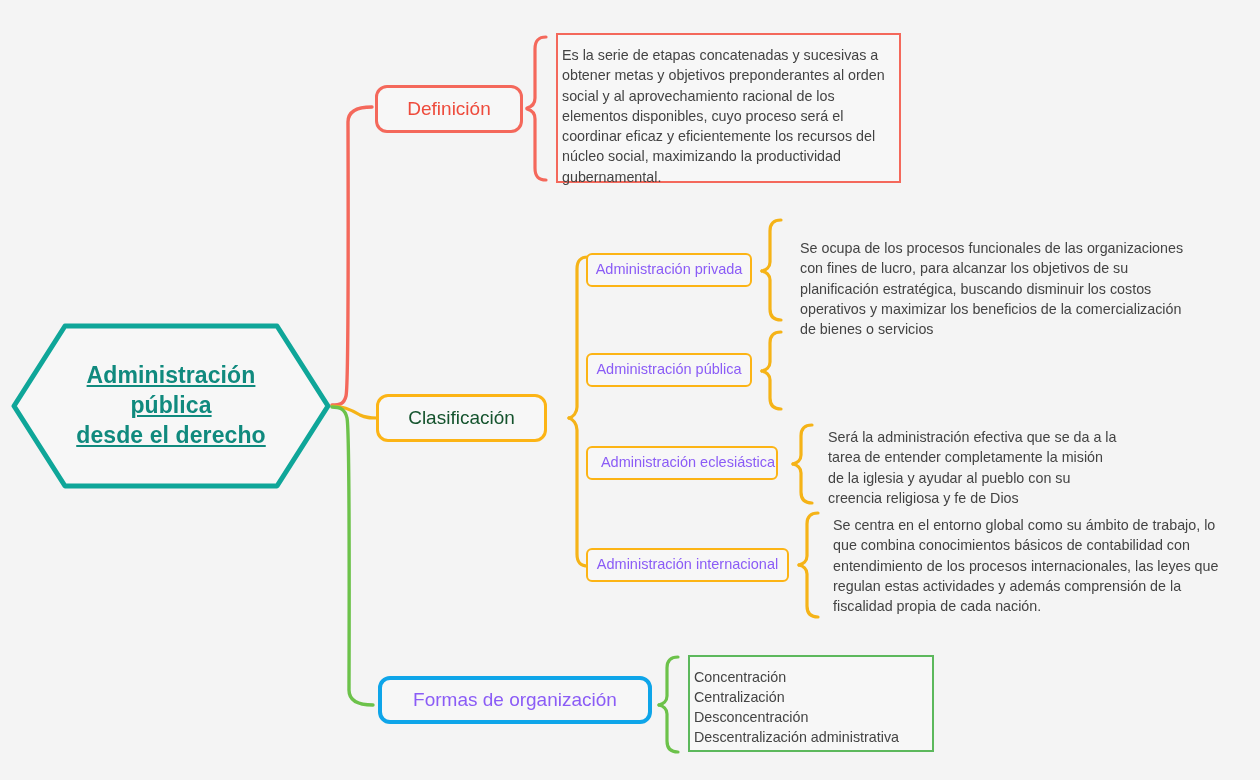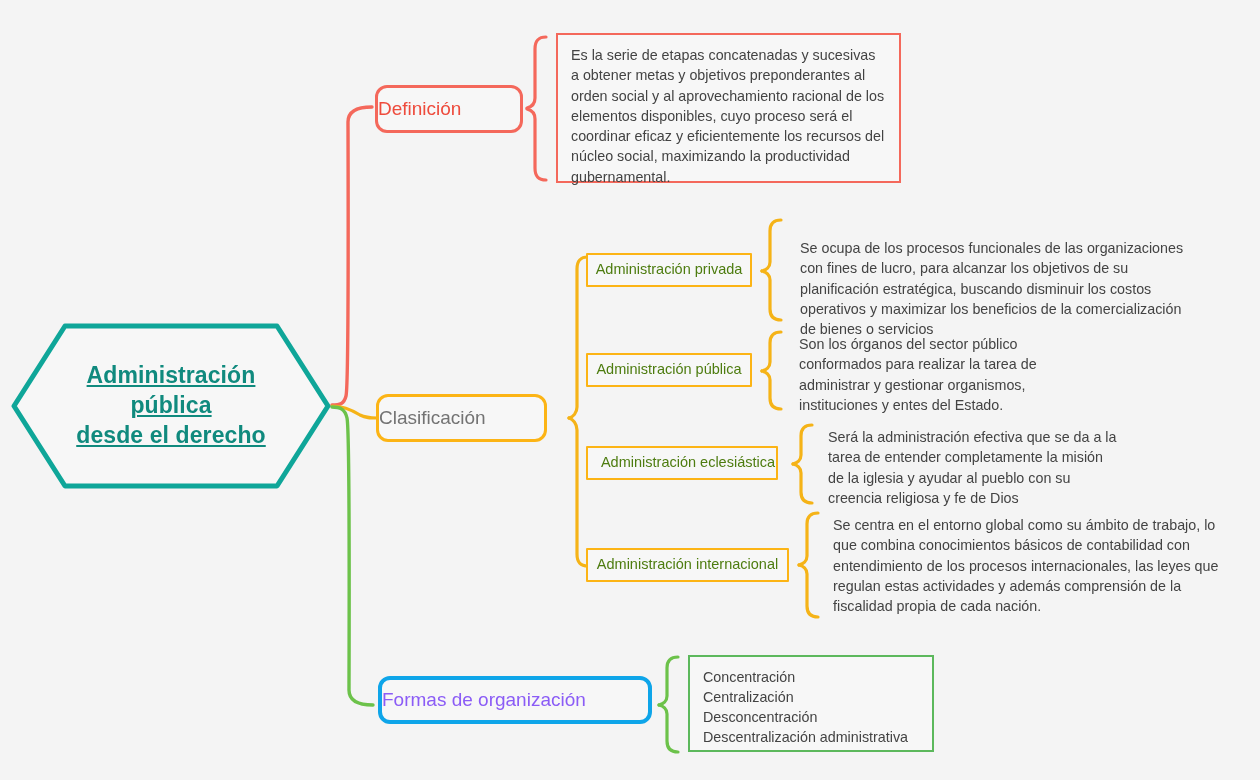--- a/index.html
+++ b/index.html
@@ -57,64 +57,64 @@
   }
 
   
   .branch-node {
     position: absolute;
     box-sizing: border-box;
     background: #f7f7f7;
     border-radius: 12px;
     display: flex;
     align-items: center;
-    justify-content: flex-start;
+    justify-content: center;
     font-size: 19px;
     text-align: center;
     line-height: 1.2;
   }
   .branch-def {
     border: 3px solid #f4685b;
     color: #ee4b3c;
   }
   .branch-clas {
     border: 3px solid #fcb415;
-    color: #737373;
+    color: #14532d;
   }
   .branch-form {
     border: 4px solid #0ea5e9;
     color: #8b5cf6;
   }
 
   
   .sub-node {
     position: absolute;
     box-sizing: border-box;
     background: #f7f7f7;
     border: 2px solid #fcb415;
-    border-radius: 1px;
+    border-radius: 6px;
     display: flex;
     align-items: center;
     justify-content: center;
-    color: #4d7c0f;
+    color: #8b5cf6;
     font-size: 14.5px;
     line-height: 1.2;
   }
 
   
   .desc {
     position: absolute;
     box-sizing: border-box;
     color: #434343;
     font-size: 14.3px;
     line-height: 1.42;
   }
   .desc-boxed {
     background: #f7f7f7;
-    padding: 10px 12px 10px 13px;
+    padding: 10px 12px 10px 4px;
   }
   .desc-def {
     border: 2px solid #f4685b;
   }
   .desc-form {
     border: 2px solid #5cb85c;
     line-height: 1.40;
   }
   .desc-plain {
     background: transparent;
@@ -198,23 +198,20 @@
   <div class="sub-node" style="left:586px; top:253px; width:166px; height:34px;">
     <span>Administración privada</span>
   </div>
   <div class="desc desc-plain" style="left:800px; top:222px; width:400px;margin-top:16px;">
     <p>Se ocupa de los procesos funcionales de las organizaciones con fines de lucro, para alcanzar los objetivos de su planificación estratégica, buscando disminuir los costos operativos y maximizar los beneficios de la comercialización de bienes o servicios</p>
   </div>
 
   <div class="sub-node" style="left:586px; top:353px; width:166px; height:34px;">
     <span>Administración pública</span>
   </div>
-  <div class="desc desc-plain" style="left:799px; top:334px; width:290px;">
-    <p>Son los órganos del sector público conformados para realizar la tarea de administrar y gestionar organismos, instituciones y entes del Estado.</p>
-  </div>
 
   <div class="sub-node" style="left:586px; top:446px; width:192px; height:34px;padding-left:12px;">
     <span>Administración eclesiástica</span>
   </div>
   <div class="desc desc-plain" style="left:828px; top:427px; width:290px;">
     <p>Será la administración efectiva que se da a la tarea de entender completamente la misión de la iglesia y ayudar al pueblo con su creencia religiosa y fe de Dios</p>
   </div>
 
   <div class="sub-node" style="left:586px; top:548px; width:203px; height:34px;">
     <span>Administración internacional</span>

